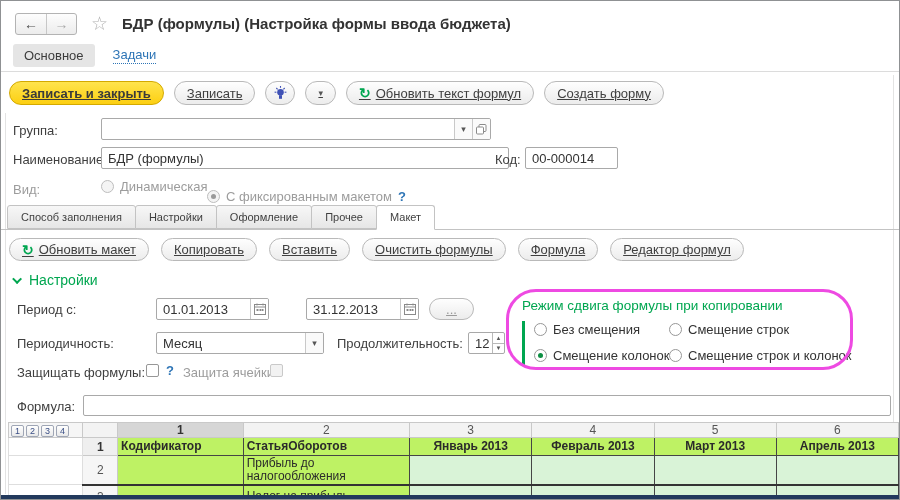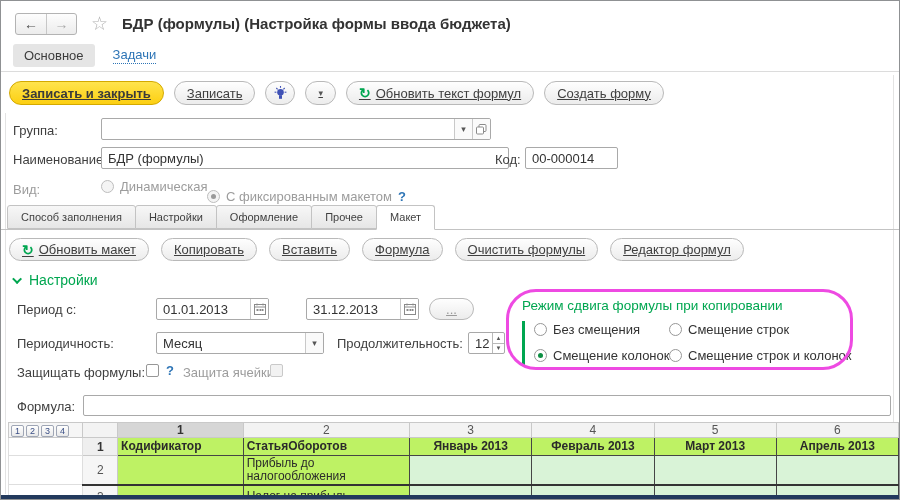--- a/index.html
+++ b/index.html
@@ -186,22 +186,22 @@
     <div class="tab active">Макет</div>
   </div>
 
   <div class="abs hflex" style="left:8px; top:237px; gap:12px;">
     <button class="btn" style="height:23px;">
       <span class="green-glyph">↻</span>
       <span>Обновить макет</span>
     </button>
     <button class="btn" style="height:23px;">Копировать</button>
     <button class="btn" style="height:23px;">Вставить</button>
+    <button class="btn" style="height:23px;">Очистить формулы</button>
     <button class="btn" style="height:23px;">Формула</button>
-    <button class="btn" style="height:23px;">Очистить формулы</button>
     <button class="btn" style="height:23px;">Редактор формул</button>
   </div>
 
   <div class="abs hflex" style="left:14px; top:271px;">
     <span class="chev"></span>
     <span class="sect-title">Настройки</span>
   </div>
 
   <span class="label" style="left:16px; top:301px;">Период с:</span>
   <div class="field" style="left:155px; top:297px; width:113px;">

